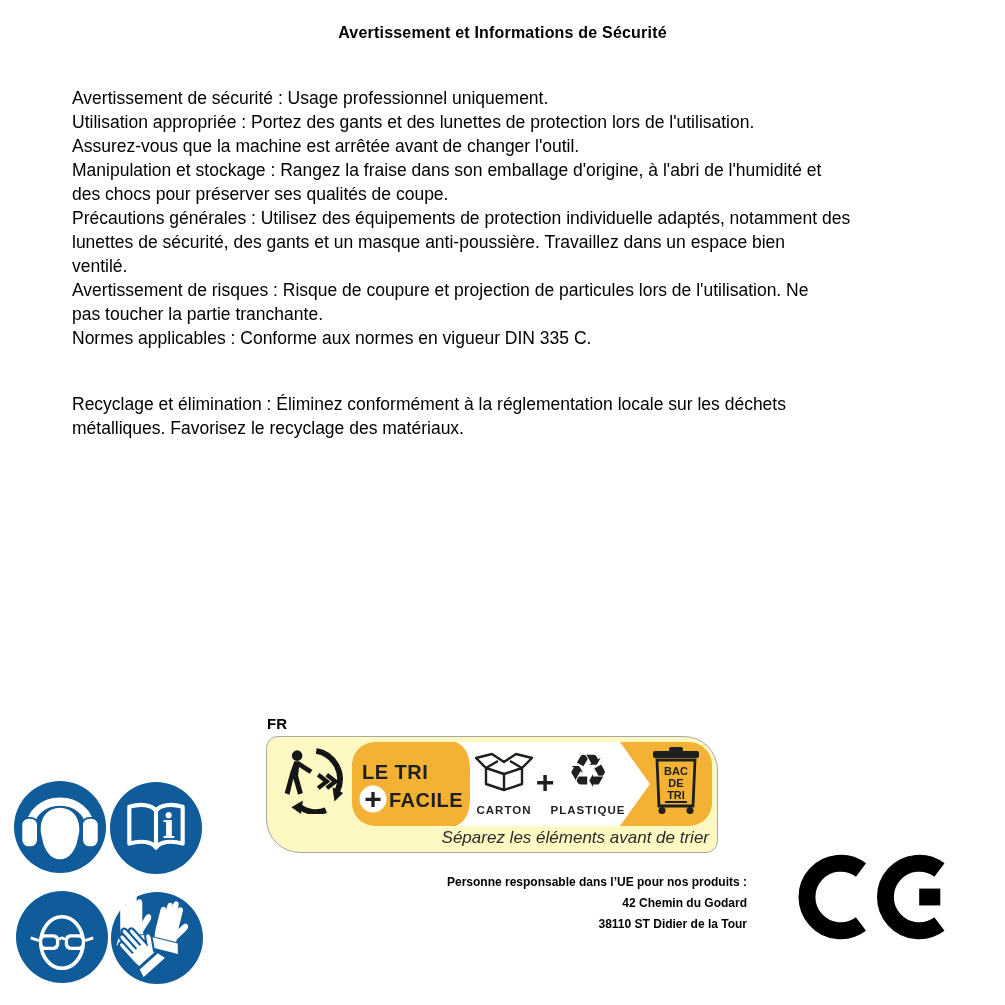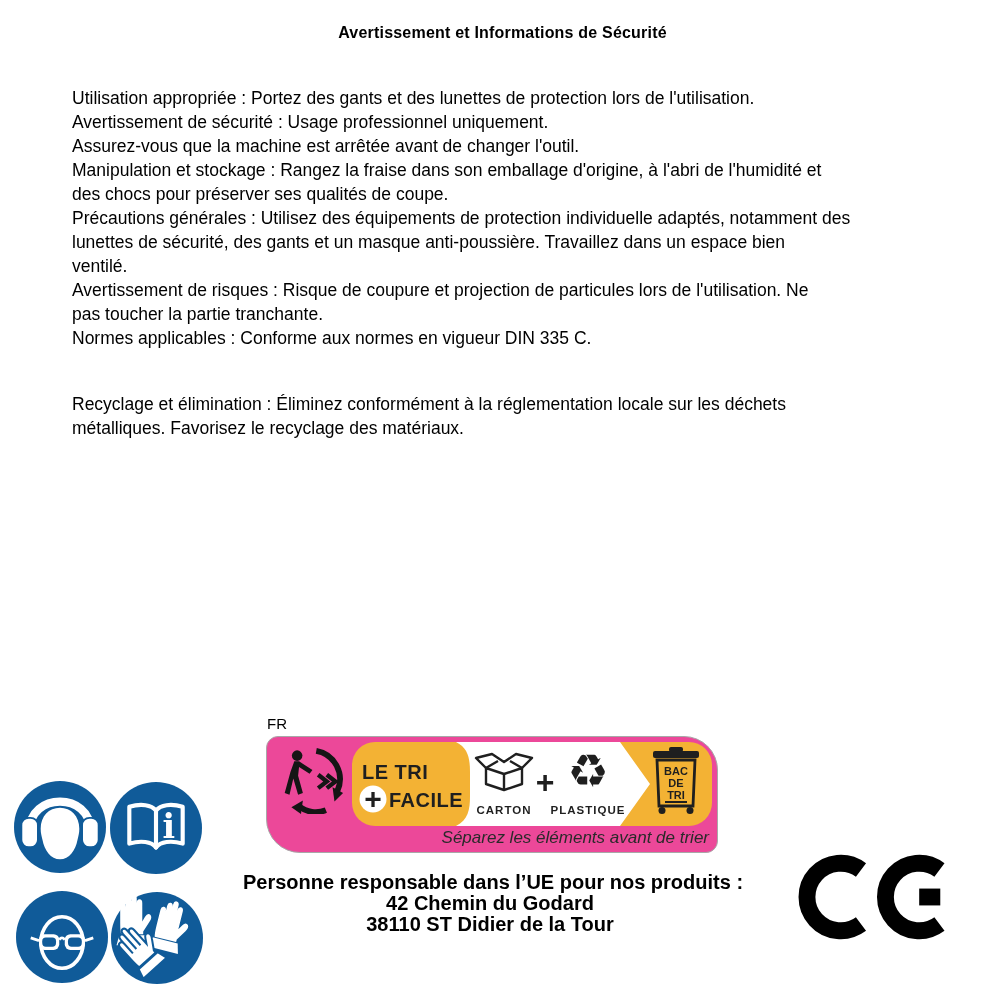--- a/index.html
+++ b/index.html
@@ -11,42 +11,42 @@
   
   .doc-title{top:24px;left:0;width:1005px;text-align:center;font-size:16px;font-weight:bold;letter-spacing:.2px;}
   
   .safety-text{top:86px;left:72px;width:912px;font-size:17.5px;line-height:24px;}
   .safety-text p{margin:0;white-space:pre-line;}
   .safety-text p.gap-before{margin-top:42px;}
   
   .micon{width:92px;height:92px;}
   .micon svg{display:block;width:100%;height:100%;}
   
-  .fr-code{top:715px;left:267px;font-size:15px;font-weight:normal;}
-  .label-box{top:736px;left:266px;width:452px;height:117px;background:#ec4899;
+  .fr-code{top:715px;left:267px;font-size:15px;font-weight:bold;}
+  .label-box{top:736px;left:266px;width:452px;height:117px;background:#fef9c3;
     border:1.5px solid #a8a8a8;border-radius:12px 34px 12px 34px;box-sizing:border-box;}
   .triman{position:absolute;top:10px;left:11px;width:67px;height:67px;}
   .banner{position:absolute;top:5px;left:85px;width:360px;height:84px;}
   .tri-caption{position:absolute;top:91px;right:8px;font-size:17px;font-weight:normal;font-style:italic;color:#2a2a2a;}
   
-  .address{top:872px;left:243px;width:494px;text-align:center;font-size:20px;font-weight:bold;line-height:21px;}
+  .address{top:872px;left:253px;width:494px;text-align:right;font-size:12px;font-weight:bold;line-height:21px;}
   .address div{white-space:nowrap;}
   
   .ce-mark{top:849px;left:796px;width:162px;height:96px;}
   .ce-mark svg{display:block;width:100%;height:100%;}
   svg text{font-family:"Liberation Sans", sans-serif;}
 </style>
 </head>
 <body>
 
 <div class="abs doc-title">Avertissement et Informations de Sécurité</div>
 
 <div class="abs safety-text">
+  <p>Avertissement de sécurité : Usage professionnel uniquement.</p>
   <p>Utilisation appropriée : Portez des gants et des lunettes de protection lors de l'utilisation.</p>
-  <p>Avertissement de sécurité : Usage professionnel uniquement.</p>
   <p>Assurez-vous que la machine est arrêtée avant de changer l'outil.</p>
   <p>Manipulation et stockage : Rangez la fraise dans son emballage d'origine, à l'abri de l'humidité et
 des chocs pour préserver ses qualités de coupe.</p>
   <p>Précautions générales : Utilisez des équipements de protection individuelle adaptés, notamment des
 lunettes de sécurité, des gants et un masque anti-poussière. Travaillez dans un espace bien
 ventilé.</p>
   <p>Avertissement de risques : Risque de coupure et projection de particules lors de l'utilisation. Ne
 pas toucher la partie tranchante.</p>
   <p>Normes applicables : Conforme aux normes en vigueur DIN 335 C.</p>
   <p class="gap-before">Recyclage et élimination : Éliminez conformément à la réglementation locale sur les déchets

